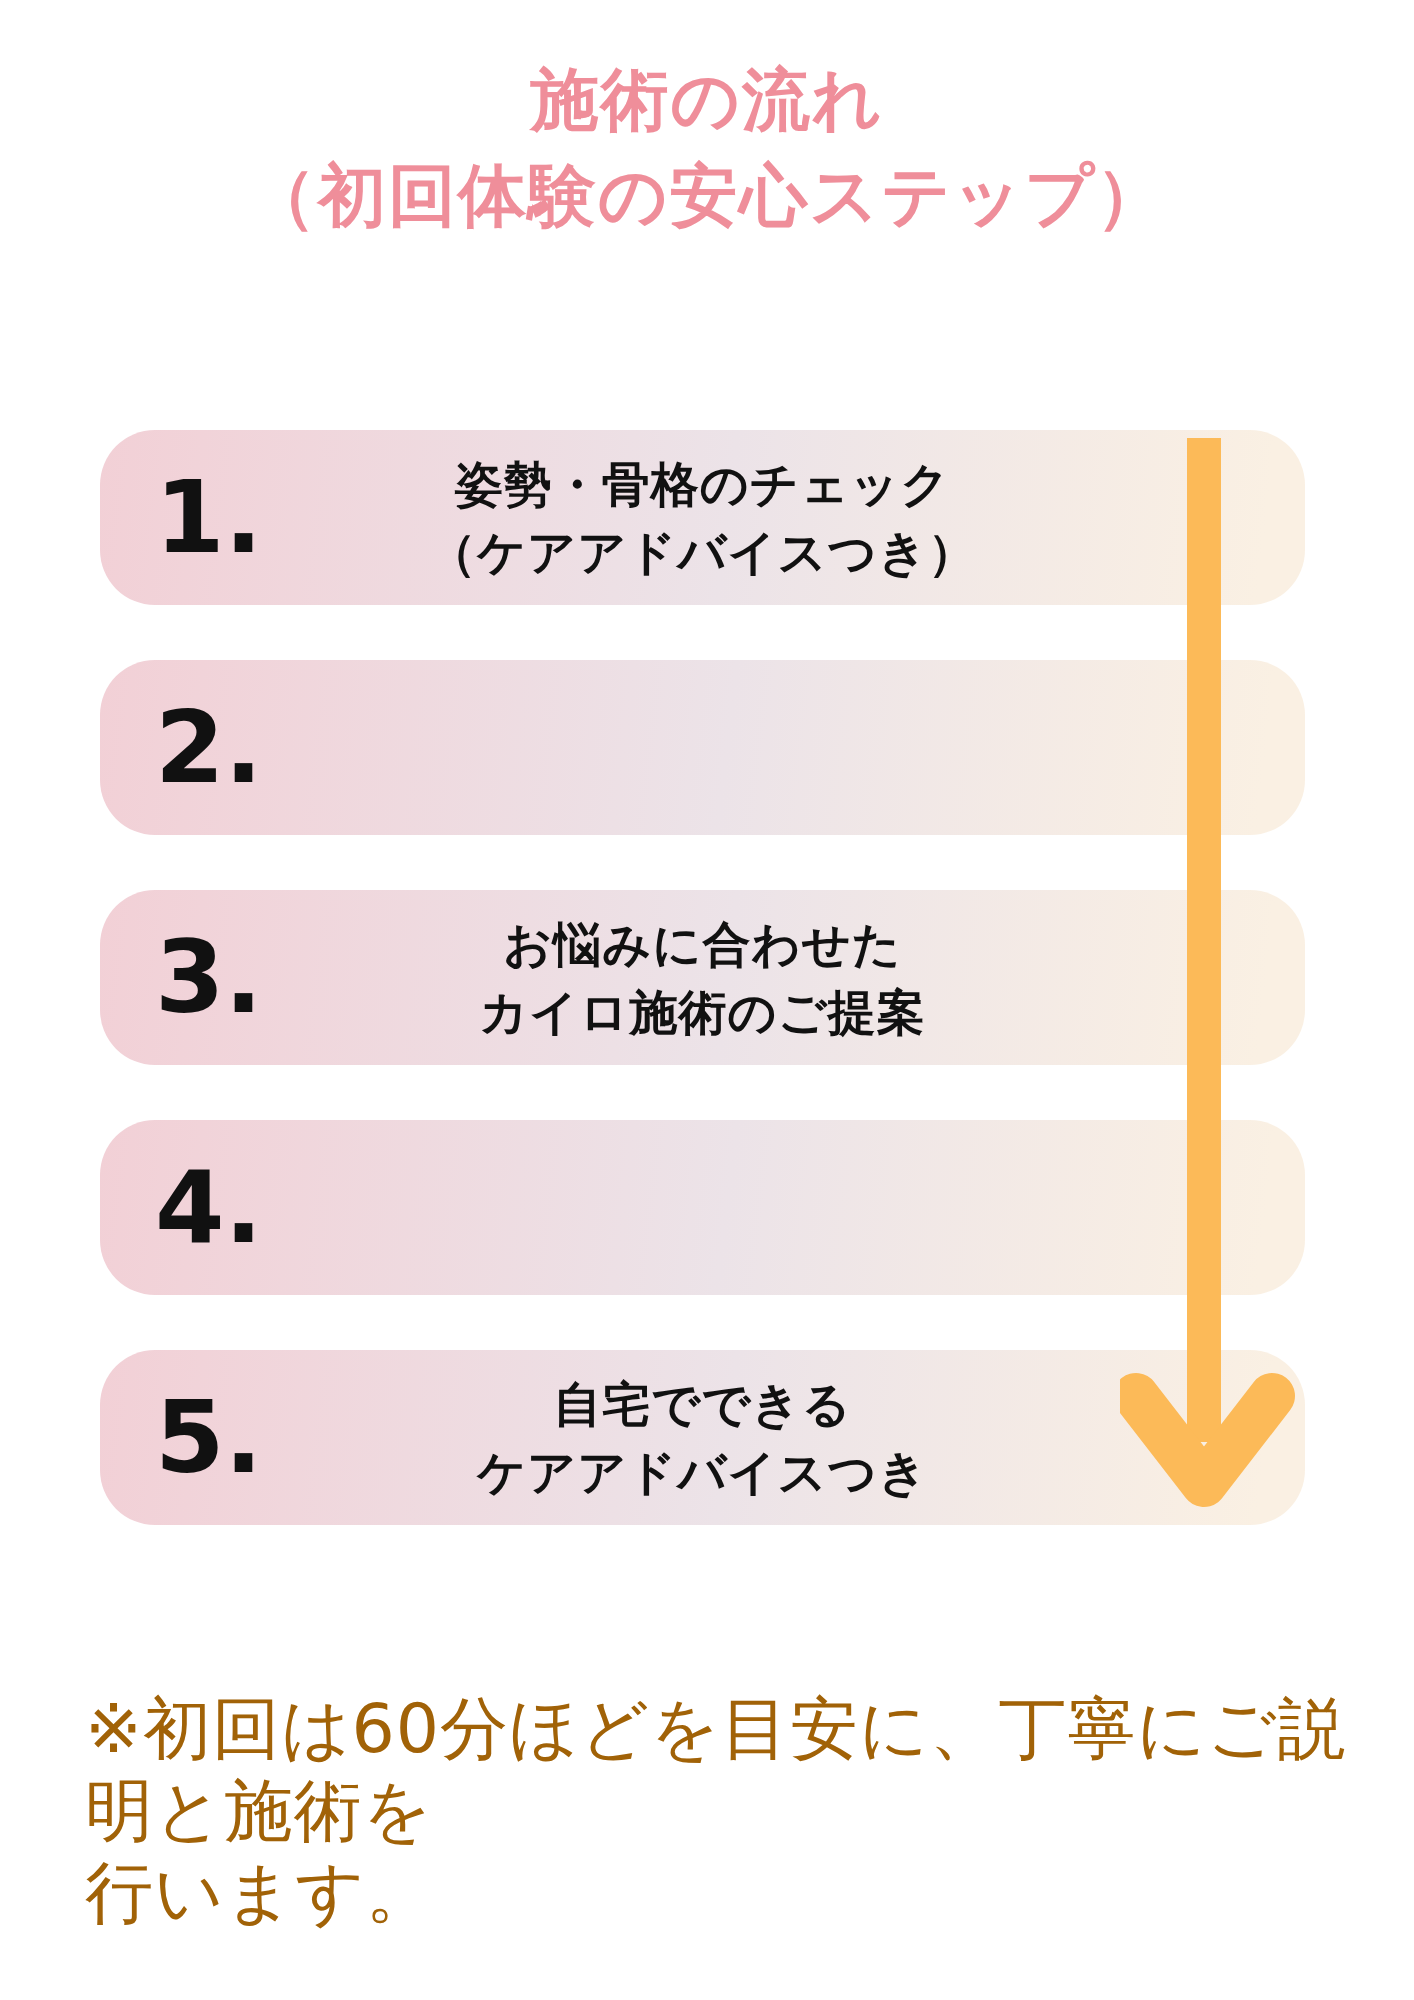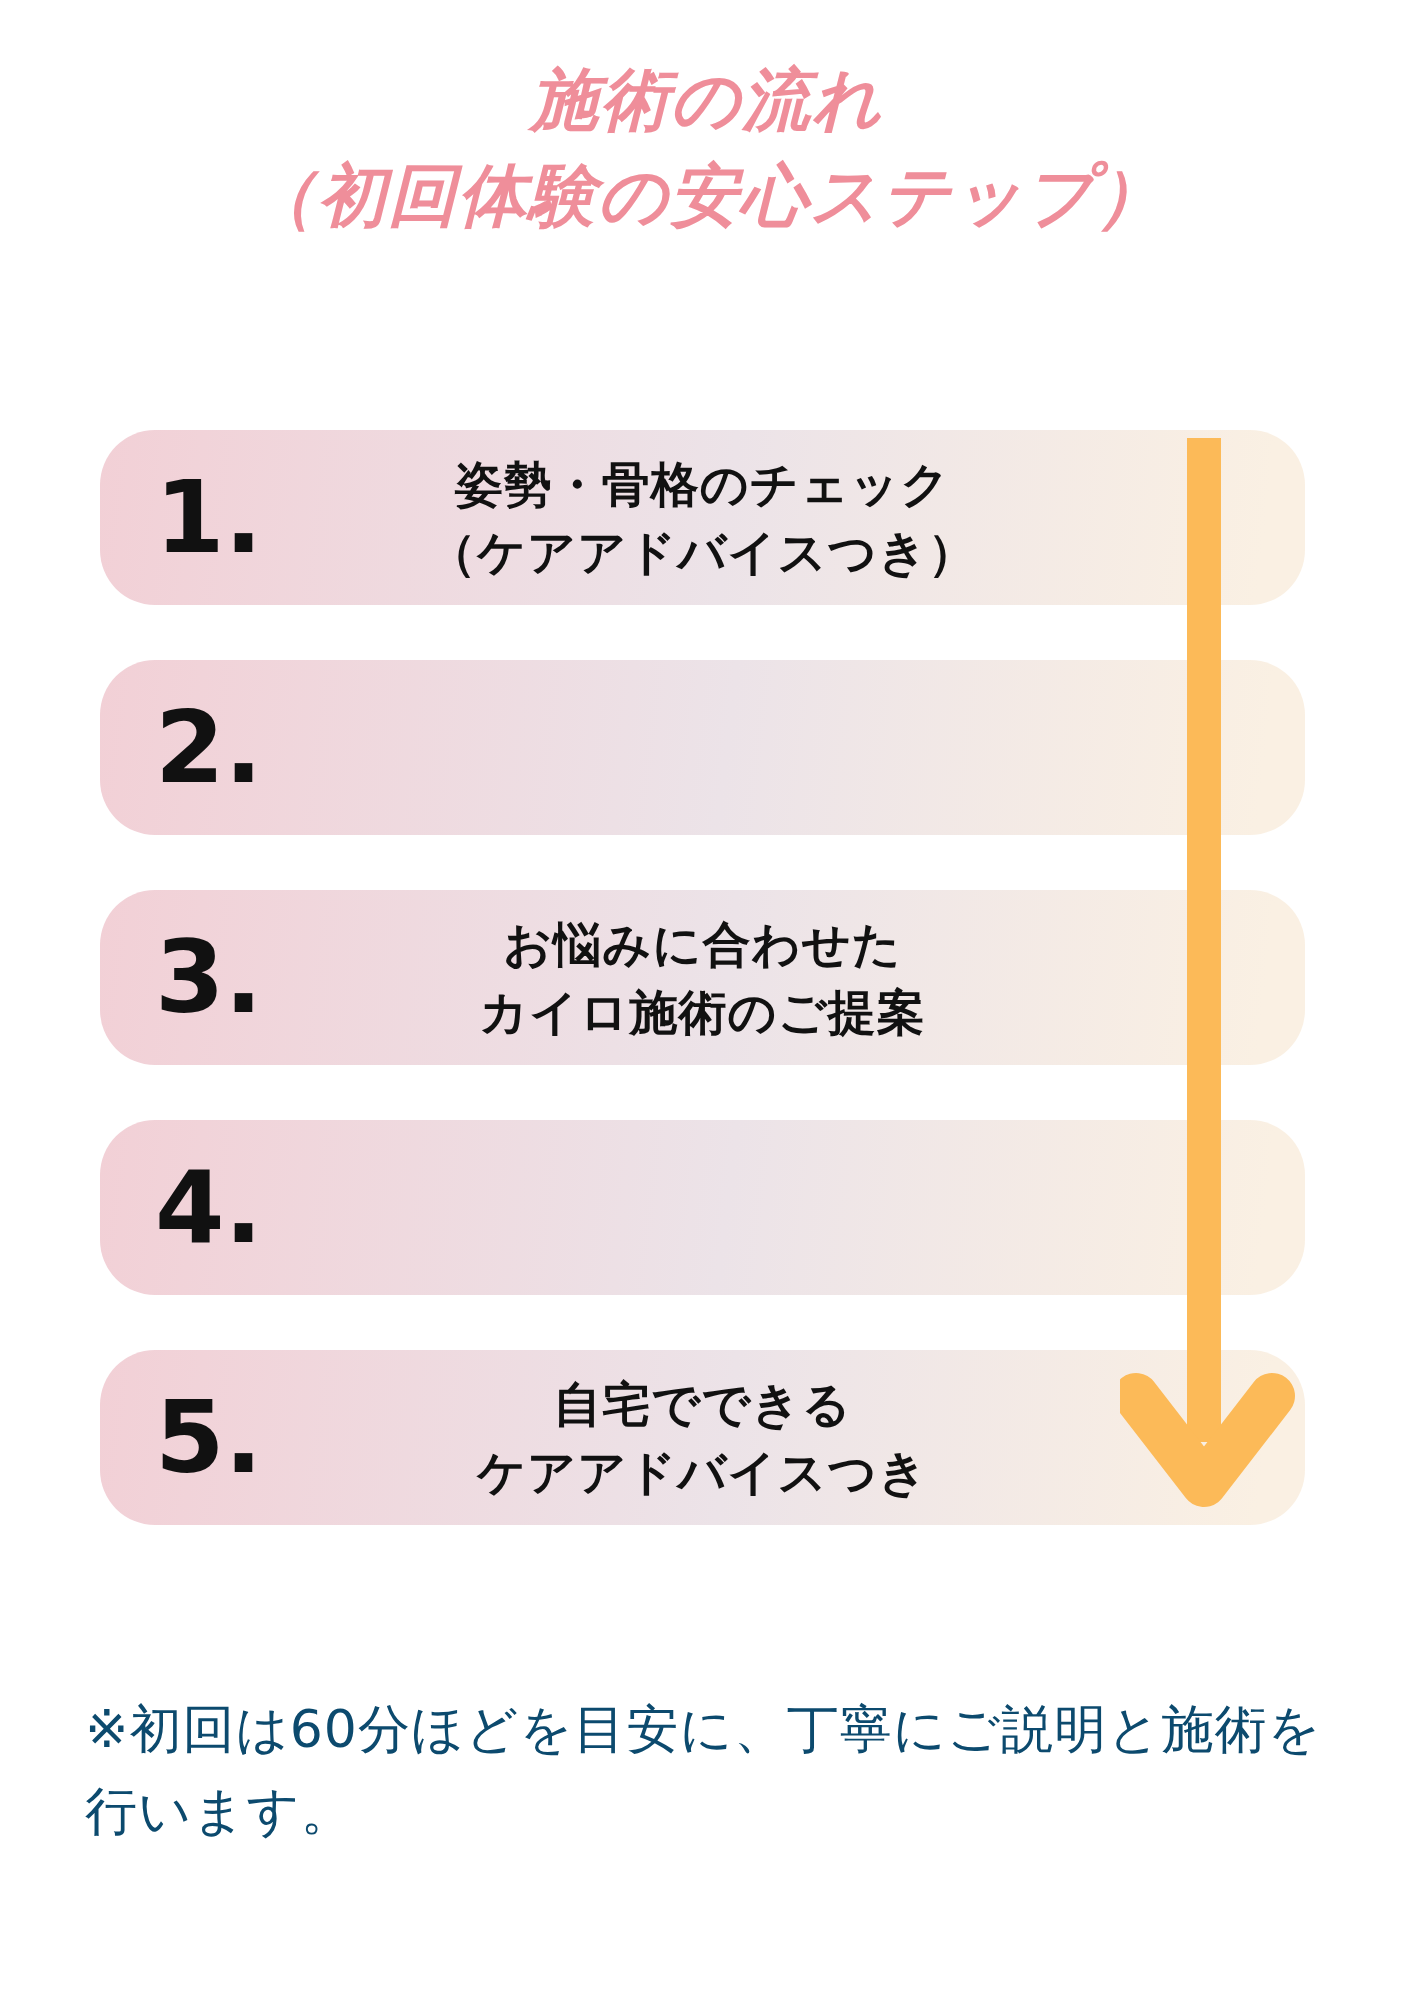--- a/index.html
+++ b/index.html
@@ -26,21 +26,20 @@
     position: absolute;
     top: 52px;
     left: 0;
     width: 1414px;
     text-align: center;
     color: var(--title-pink);
     font-weight: 800;
     font-size: 68px;
     line-height: 96px;
     letter-spacing: 2px;
-    font-style: italic;
   }
   .steps {
     position: absolute;
     top: 430px;
     left: 100px;
     width: 1205px;
     display: flex;
     flex-direction: column;
     gap: 55px;
   }
@@ -91,24 +90,24 @@
     stroke: var(--arrow-orange);
     stroke-width: 46;
     fill: none;
     stroke-linecap: round;
     stroke-linejoin: round;
   }
   .footnote {
     position: absolute;
     left: 85px;
     top: 1688px;
-    font-size: 52px;
+    font-size: 68px;
     line-height: 82px;
     font-weight: 400;
-    color: #0c4a6e;
+    color: #a16207;
     letter-spacing: 1px;
   }
 </style>
 </head>
 <body>
 
 <div class="page">
 
   <div class="title">
     <div>施術の流れ</div>

